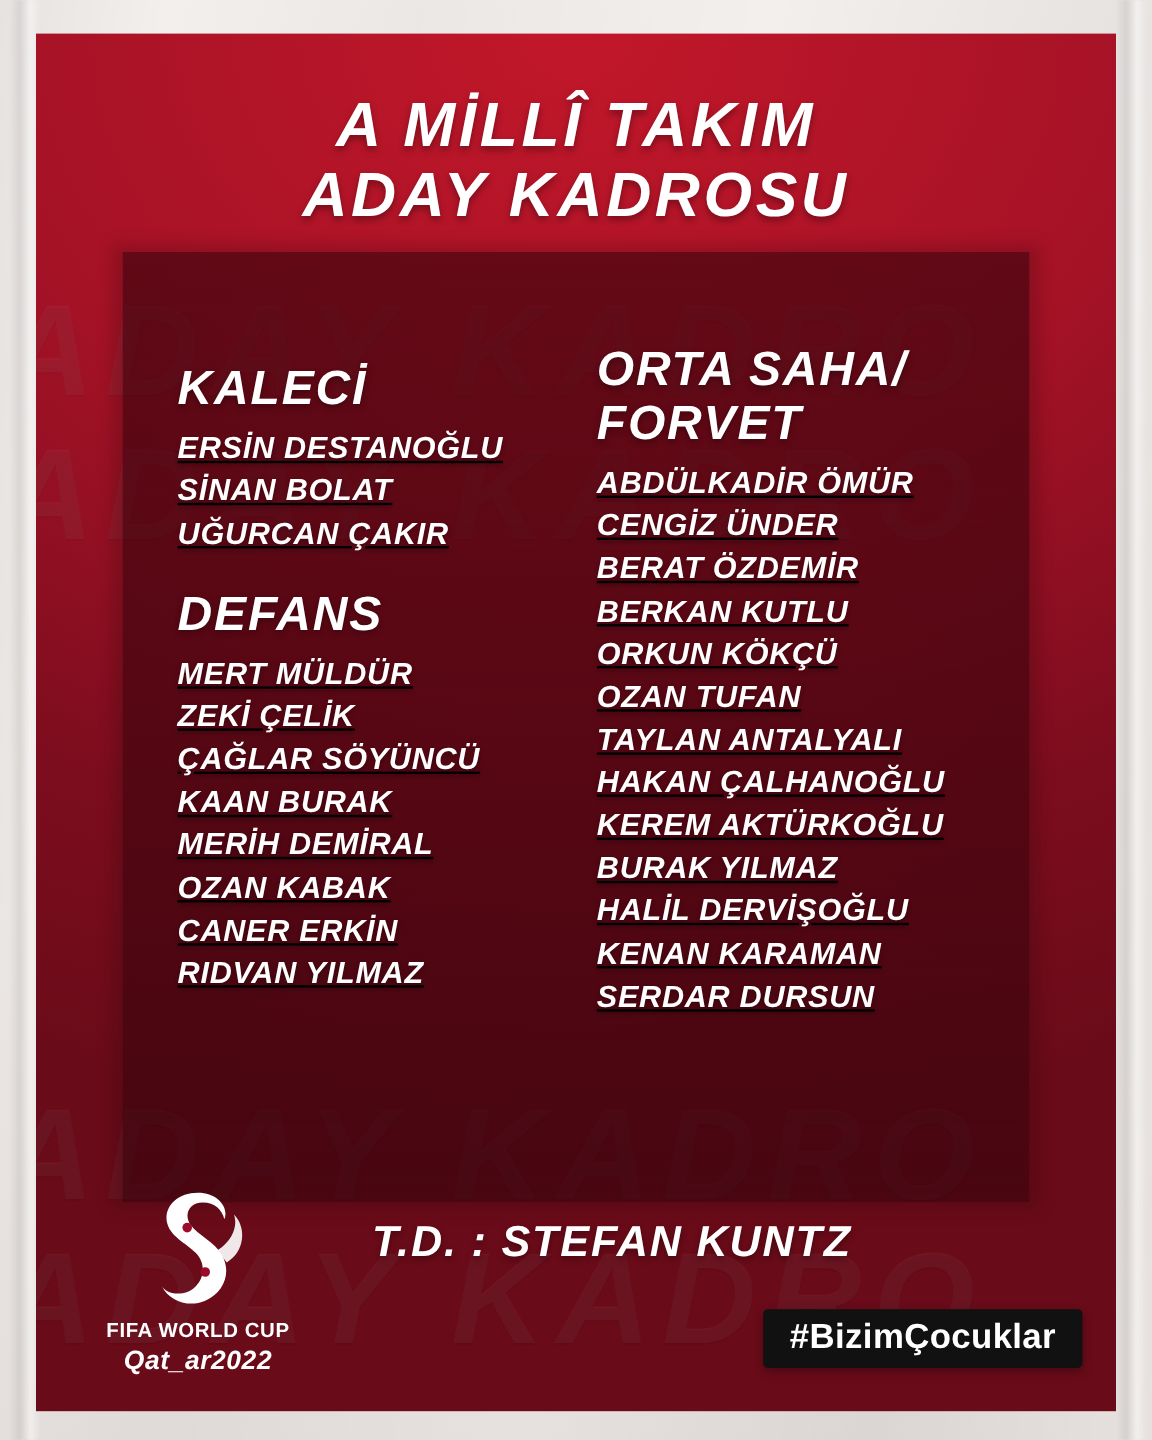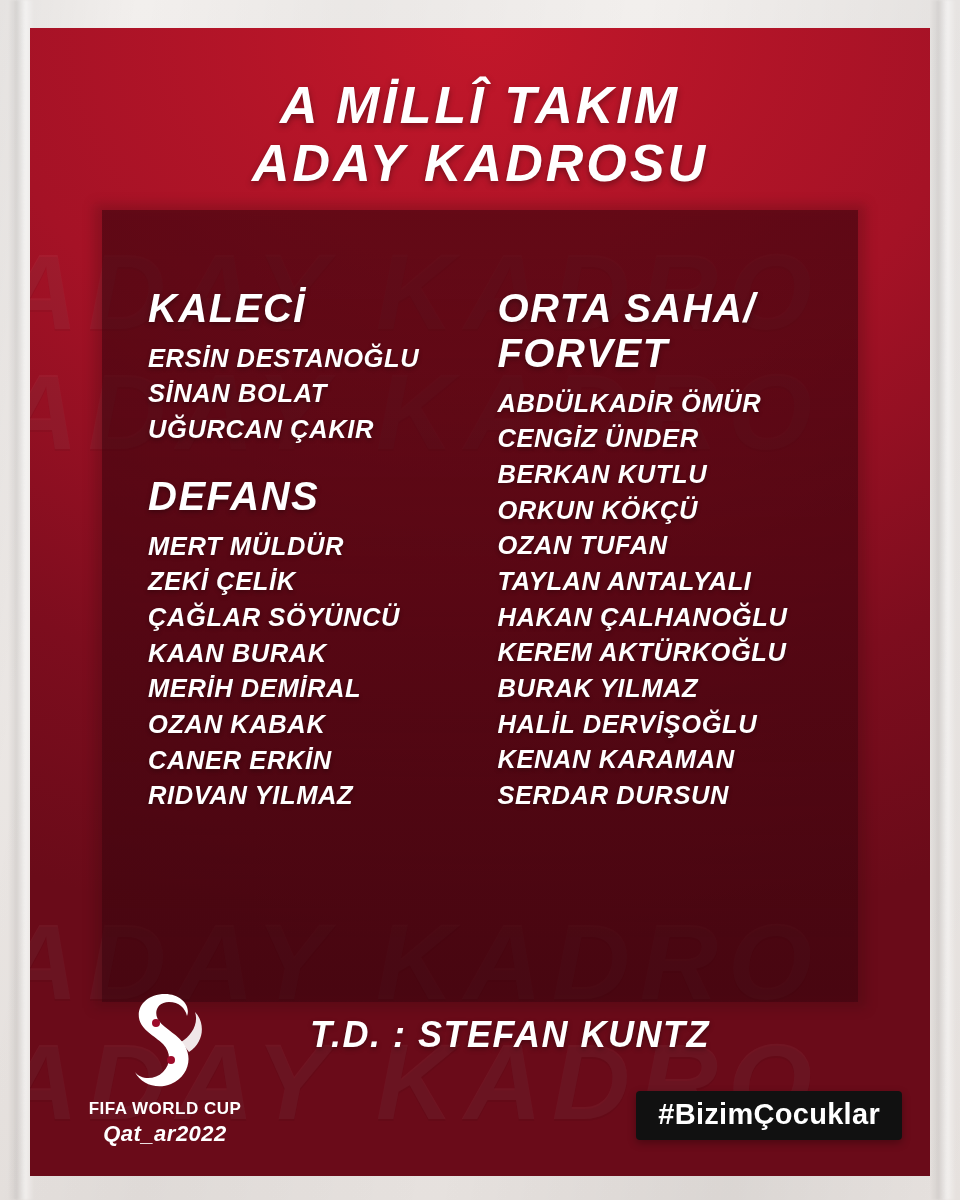--- a/index.html
+++ b/index.html
@@ -114,39 +114,40 @@
   
   .cols {
     position: absolute;
     top: 258px;
     left: 0;
     right: 0;
     display: flex;
     padding: 0 118px 0 118px;
     box-sizing: border-box;
   }
-  .col-left { width: 330px; }
+  .col-left { width: 330px; margin-top: 16px; }
   .col-right { width: 340px; margin-left: 44px; }
 
   .group-head {
     color: #ffffff;
     font-weight: 700;
     font-style: italic;
     font-size: 40px;
     letter-spacing: 1.5px;
     line-height: 1.12;
     margin: 0 0 10px 0;
     text-shadow: 0 2px 5px rgba(0,0,0,0.35);
   }
   .group-head.second { margin-top: 26px; }
 
   ul.names {
     list-style: none;
     margin: 0 0 0 0;
     padding: 0;
+    text-decoration: underline;
   }
   ul.names li {
     color: #ffffff;
     font-weight: 700;
     font-style: italic;
     font-size: 25.5px;
     letter-spacing: 0.6px;
     line-height: 1.40;
     white-space: nowrap;
     text-shadow: 0 2px 4px rgba(0,0,0,0.3);
@@ -263,20 +264,21 @@
       </div>
 
       <div class="col-right">
         <div class="group-head">
           <span>ORTA SAHA/</span><br>
           <span>FORVET</span>
         </div>
         <ul class="names">
           <li>ABDÜLKADİR ÖMÜR</li>
           <li>CENGİZ ÜNDER</li>
+          <li>BERAT ÖZDEMİR</li>
           <li>BERKAN KUTLU</li>
           <li>ORKUN KÖKÇÜ</li>
           <li>OZAN TUFAN</li>
           <li>TAYLAN ANTALYALI</li>
           <li>HAKAN ÇALHANOĞLU</li>
           <li>KEREM AKTÜRKOĞLU</li>
           <li>BURAK YILMAZ</li>
           <li>HALİL DERVİŞOĞLU</li>
           <li>KENAN KARAMAN</li>
           <li>SERDAR DURSUN</li>

